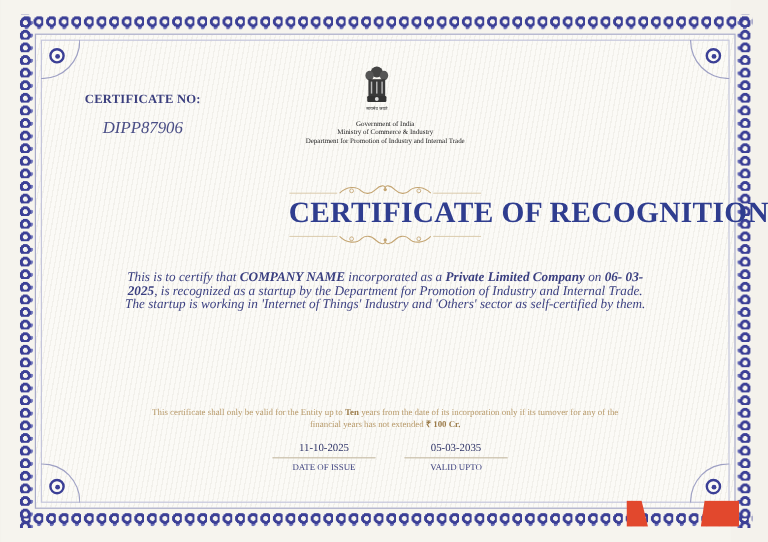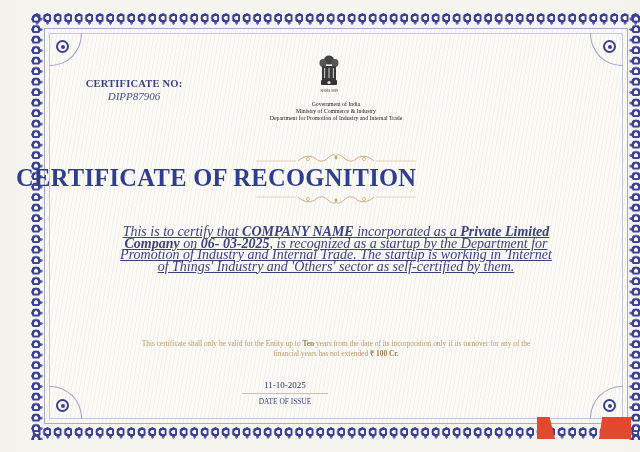--- a/index.html
+++ b/index.html
@@ -3,21 +3,21 @@
 <meta charset="utf-8">
 <style>
   html, body { margin: 0; padding: 0; }
   body {
     width: 640px; height: 452px; overflow: hidden;
     background: #f4f2ec;
     font-family: "Liberation Serif", serif;
     position: relative;
   }
   .page {
-    position: absolute; left: 16px; top: 0; width: 592px; height: 452px;
+    position: absolute; left: 1px; top: 0; width: 592px; height: 452px;
     background: #f6f4ee;
     padding-left: 16px;
   }
   
   .chain {
     position: absolute; left: 14px; top: 12px; width: 612px; height: 428px;
     box-sizing: border-box;
   }
   .chain-top, .chain-bottom {
     position: absolute; left: 0; width: 612px; height: 14px;
@@ -77,55 +77,55 @@
   .corner.tl .dot { left: 7px; top: 7px; }
   .corner.tr .dot { right: 7px; top: 7px; }
   .corner.bl .dot { left: 7px; bottom: 7px; }
   .corner.br .dot { right: 7px; bottom: 7px; }
 
   .cert-no {
     position: absolute; left: 68px; top: 78px; width: 100px; text-align: center;
     color: #3b3f7e;
   }
   .cert-no .label { font-size: 10.5px; font-weight: bold; letter-spacing: 0.2px; }
-  .cert-no .value { font-size: 11px; font-style: italic; margin-top: 1px; color: #4a4e86; }
+  .cert-no .value { font-size: 14px; font-style: italic; margin-top: 11px; color: #4a4e86; }
 
   .emblem {
     position: absolute; left: 302px; top: 54px; width: 22px; height: 40px;
   }
   .gov {
     position: absolute; left: 200px; top: 101px; width: 240px; text-align: center;
     font-size: 5.8px; line-height: 7px; color: #222;
   }
 
   .flourish {
     position: absolute; left: 240px; width: 160px; height: 12px;
   }
   .flourish.top { top: 153px; }
   .flourish.bottom { top: 193px; }
 
   .title {
-    position: absolute; left: 0; top: 164px; width: 640px; text-align: left;
+    position: absolute; left: 0; top: 164px; width: 640px; text-align: right;
     font-size: 24.5px; font-weight: bold; color: #2f3d8f; letter-spacing: 0.3px;
   }
 
   .body-text {
     position: absolute; left: 100px; top: 226px; width: 440px; text-align: center;
-    font-size: 14px; line-height: 11.5px; font-style: italic; color: #3a3f80; text-decoration: underline;
+    font-size: 11px; line-height: 11.5px; font-style: italic; color: #3a3f80;
   }
   .body-text b { font-weight: bold; }
 
   .validity {
     position: absolute; left: 120px; top: 299px; width: 400px; text-align: center;
     font-size: 7.4px; line-height: 10px; color: #b89a6a; margin-top: 40px;
   }
   .validity b { font-weight: bold; color: #9c7c4a; }
 
   .date-block {
-    position: absolute; top: 368px; width: 86px; text-align: center; color: #3b3f7e; margin-top: 12px;
+    position: absolute; top: 368px; width: 86px; text-align: center; color: #3b3f7e;
   }
   .date-block .val { font-size: 9px; color: #2f3468; }
   .date-block .line { height: 1px; background: #c9bfa8; margin: 3px 0 3px; }
   .date-block .lbl { font-size: 7.4px; font-weight: normal; color: #3b3f7e; }
   .date-issue { left: 226px; }
   .date-valid { left: 336px; }
 
   .stamp-a, .stamp-b {
     position: absolute; background: #e2482d;
   }
@@ -214,16 +214,21 @@
   <div class="validity">
     <span>This certificate shall only be valid for the Entity up to </span><b>Ten</b><span> years from the date of its incorporation only if its turnover for any of the financial years has not extended  </span><b>₹ 100 Cr.</b>
   </div>
 
   <div class="date-block date-issue">
     <div class="val">11-10-2025</div>
     <div class="line"></div>
     <div class="lbl">DATE OF ISSUE</div>
   </div>
 
+  <div class="date-block date-valid">
+    <div class="val">05-03-2035</div>
+    <div class="line"></div>
+    <div class="lbl">VALID UPTO</div>
+  </div>
 
   <div class="stamp-a"></div>
   <div class="stamp-b"></div>
 </div>
 
 </body></html>

